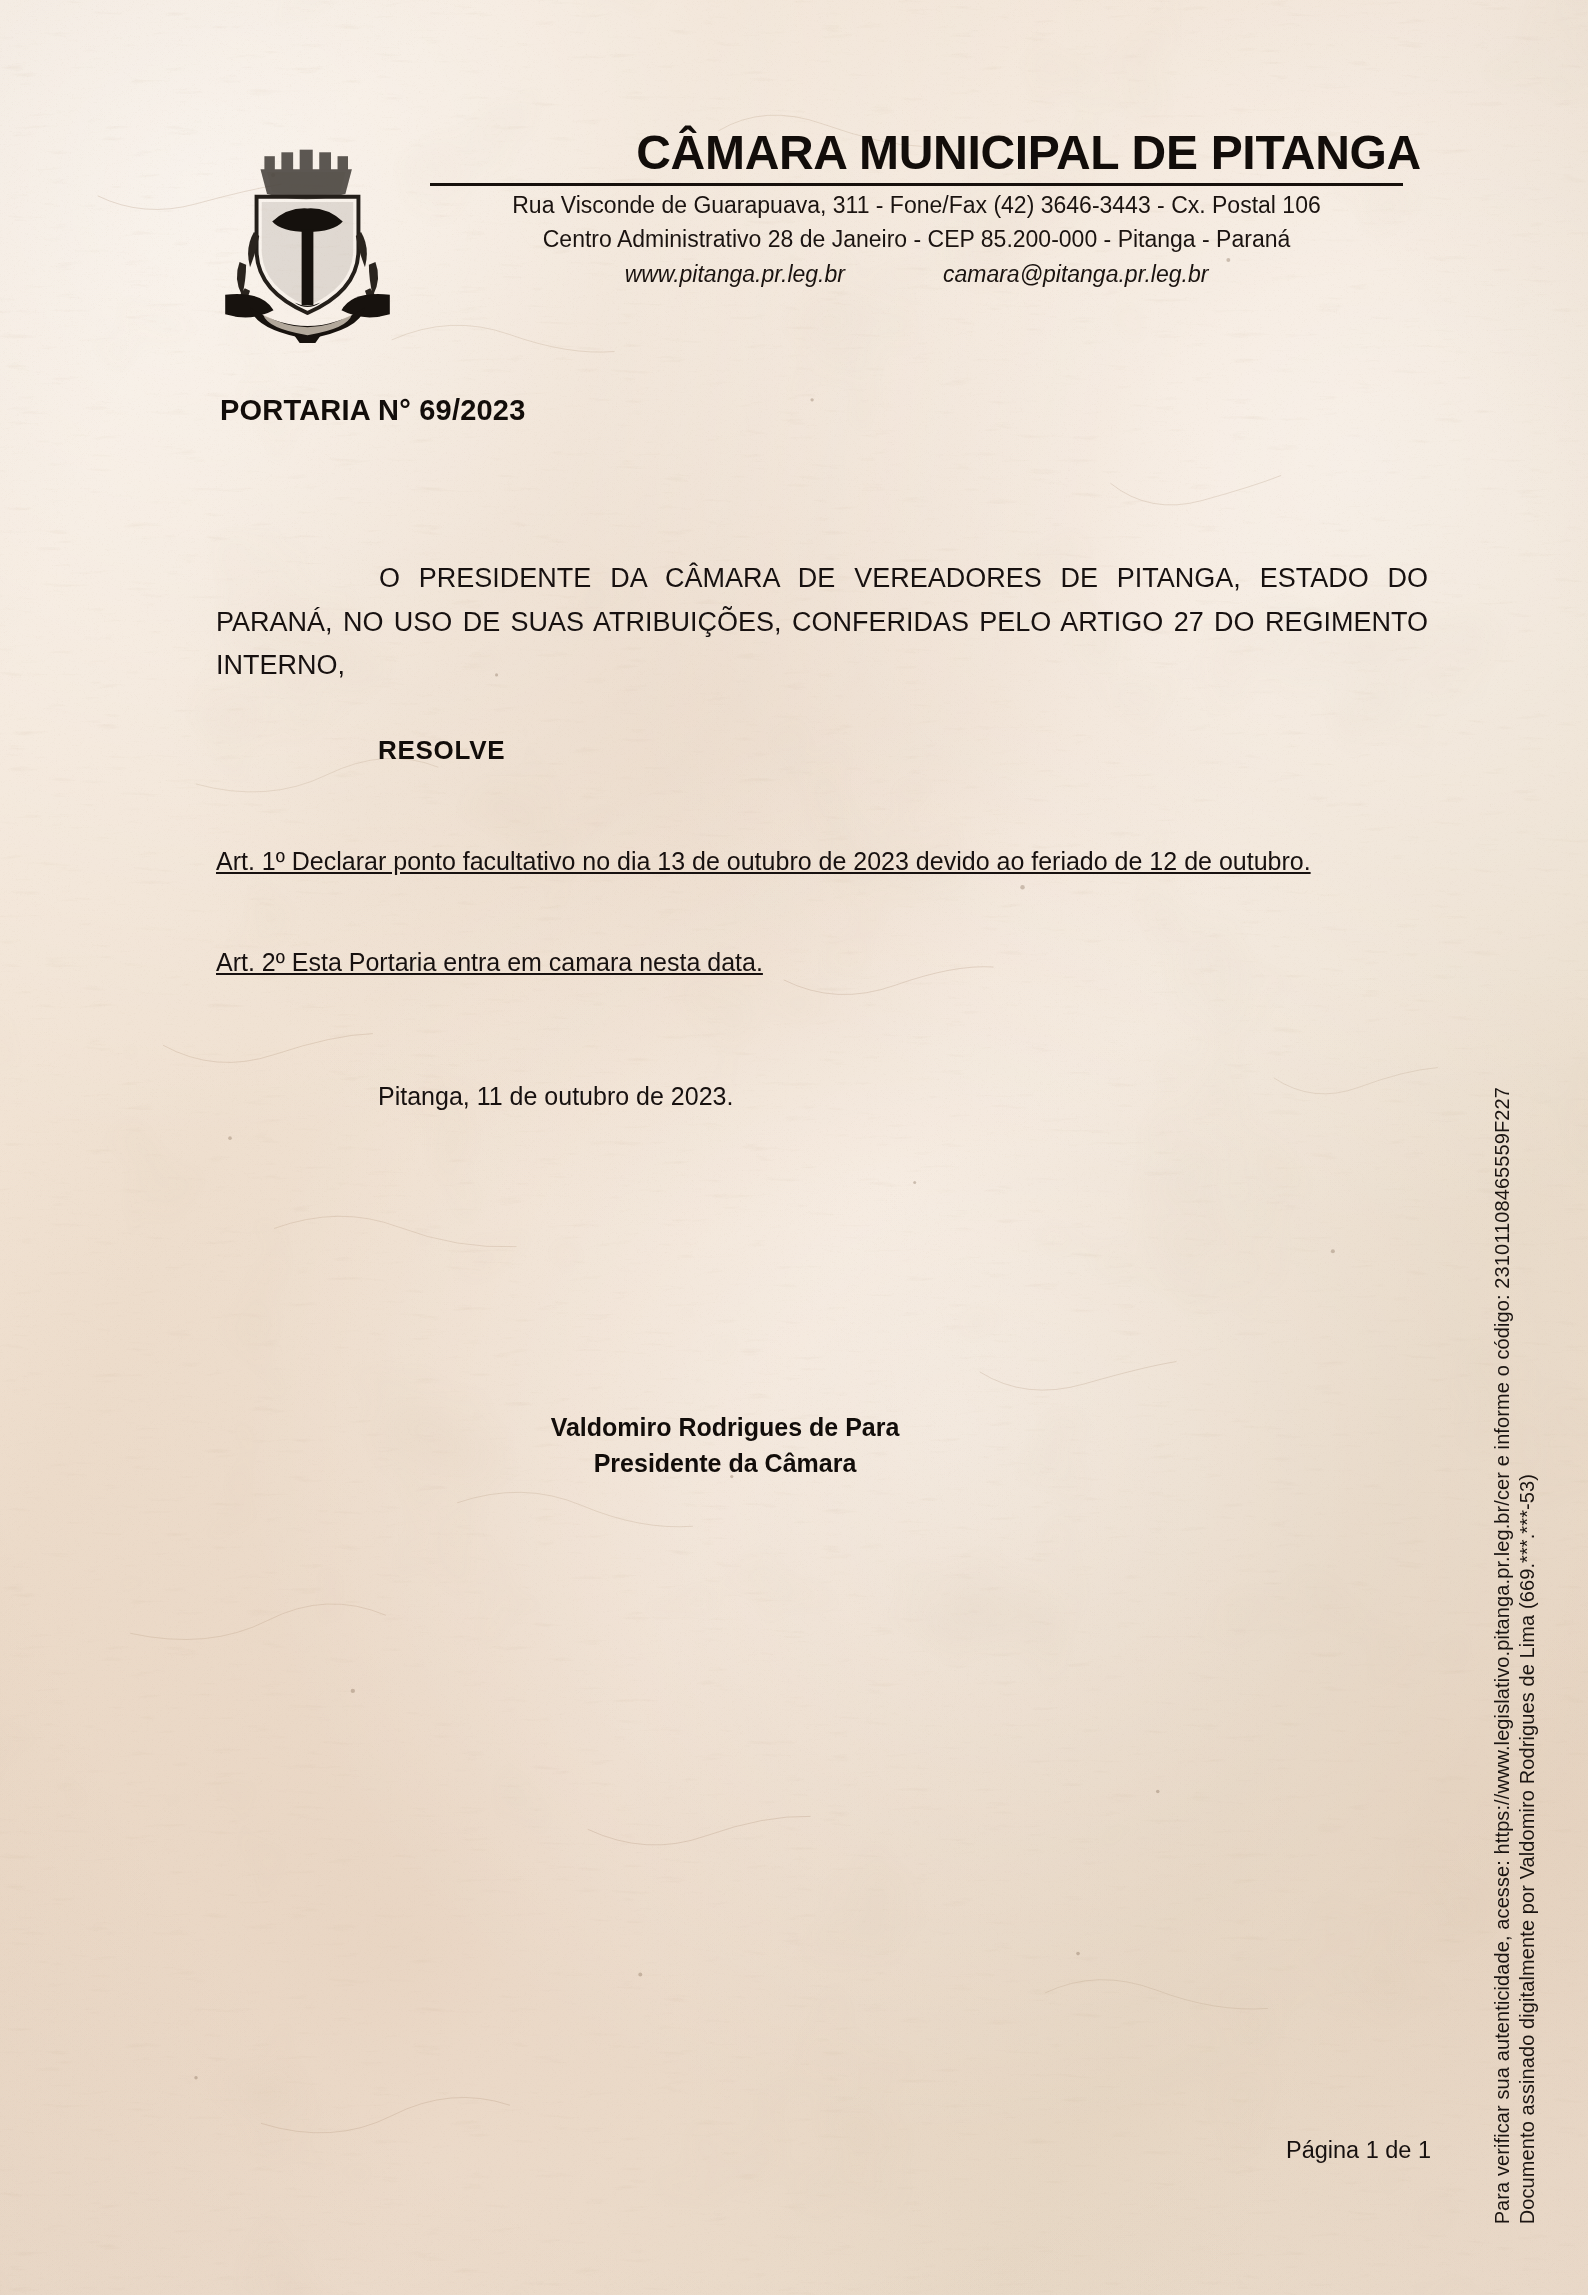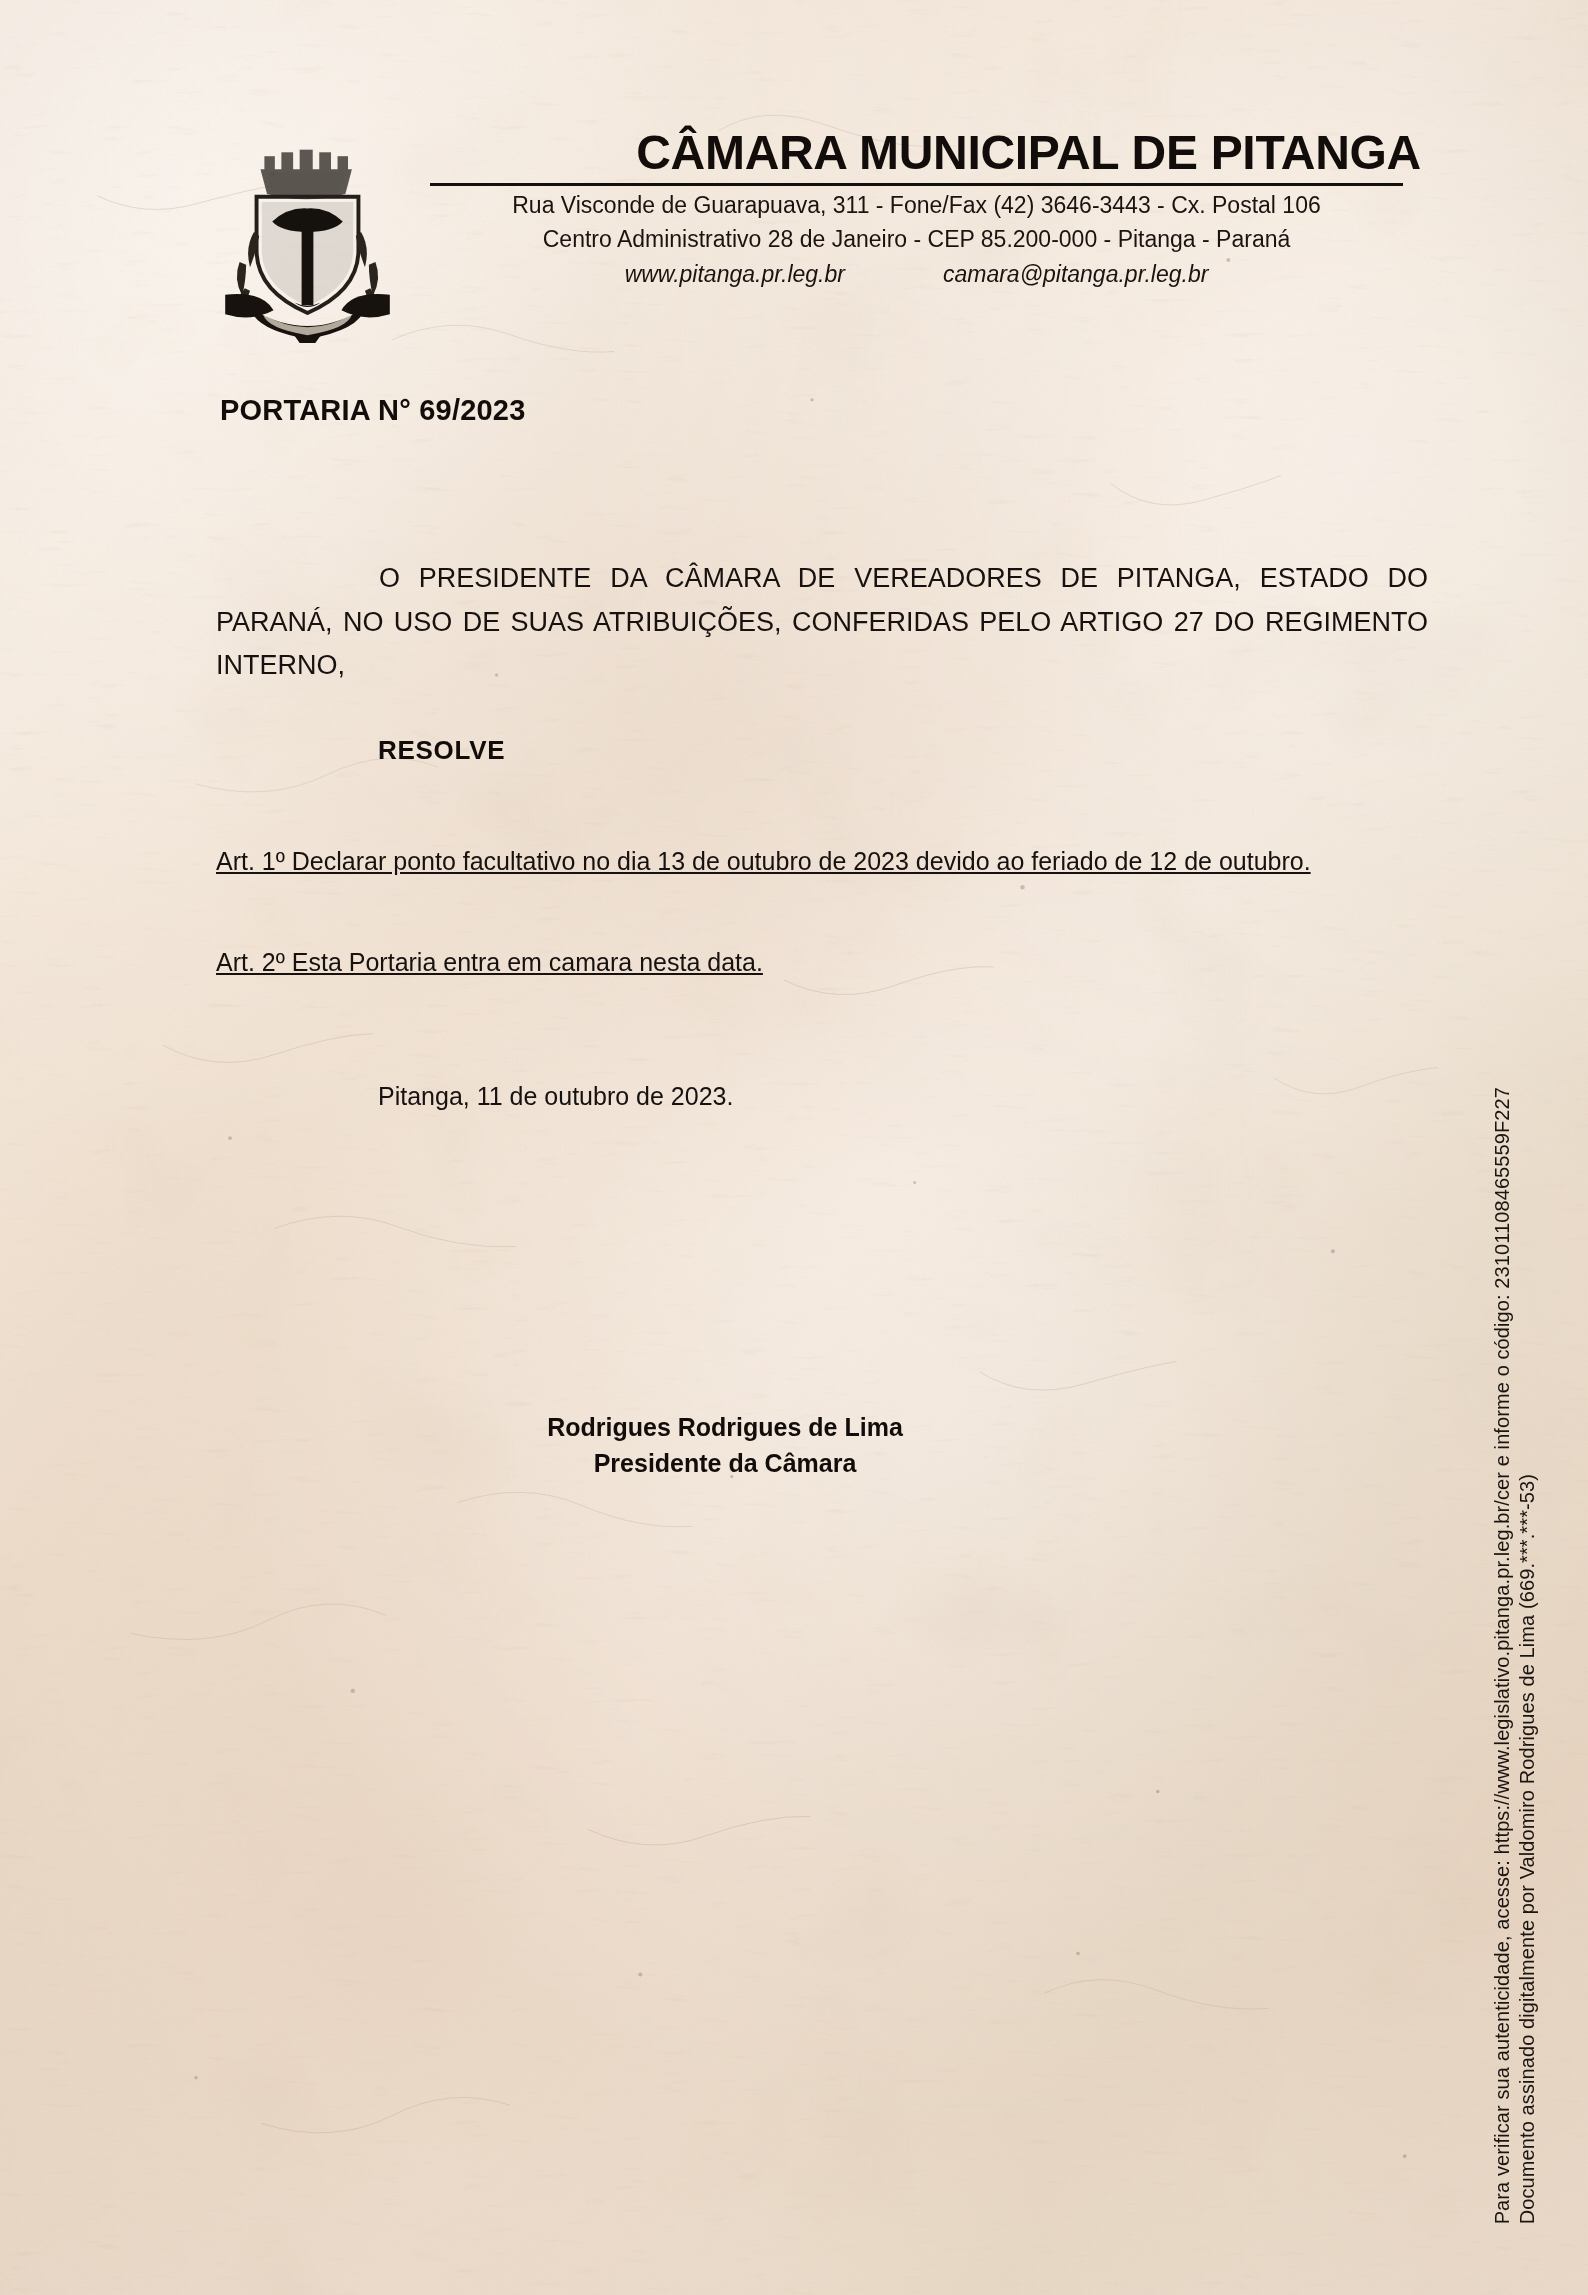--- a/index.html
+++ b/index.html
@@ -364,24 +364,25 @@
 
   <div id="resolve">RESOLVE</div>
 
   <div id="art1" class="article txt">Art. 1º Declarar ponto facultativo no dia 13 de outubro de 2023 devido ao feriado de 12 de outubro.</div>
 
   <div id="art2" class="article txt">Art. 2º Esta Portaria entra em camara nesta data.</div>
 
   <div id="place-date" class="txt">Pitanga, 11 de outubro de 2023.</div>
 
   <div id="signature">
-    <div id="sig-name">Rodrigues Rodrigues de Lima</div>
+    <div id="sig-name">Valdomiro Rodrigues de Para</div>
     <div id="sig-role">Presidente da Câmara</div>
   </div>
 
+  <div id="page-number" class="txt">Página 1 de 1</div>
 
   <div id="sidebar">
     <div class="vline">Documento assinado digitalmente por Valdomiro Rodrigues de Lima (669.***.***-53)</div>
     <div class="vline">Para verificar sua autenticidade, acesse: https://www.legislativo.pitanga.pr.leg.br/cer e informe o código: 23101108465559F227</div>
   </div>
 
 </div>
 
 
 </body></html>

